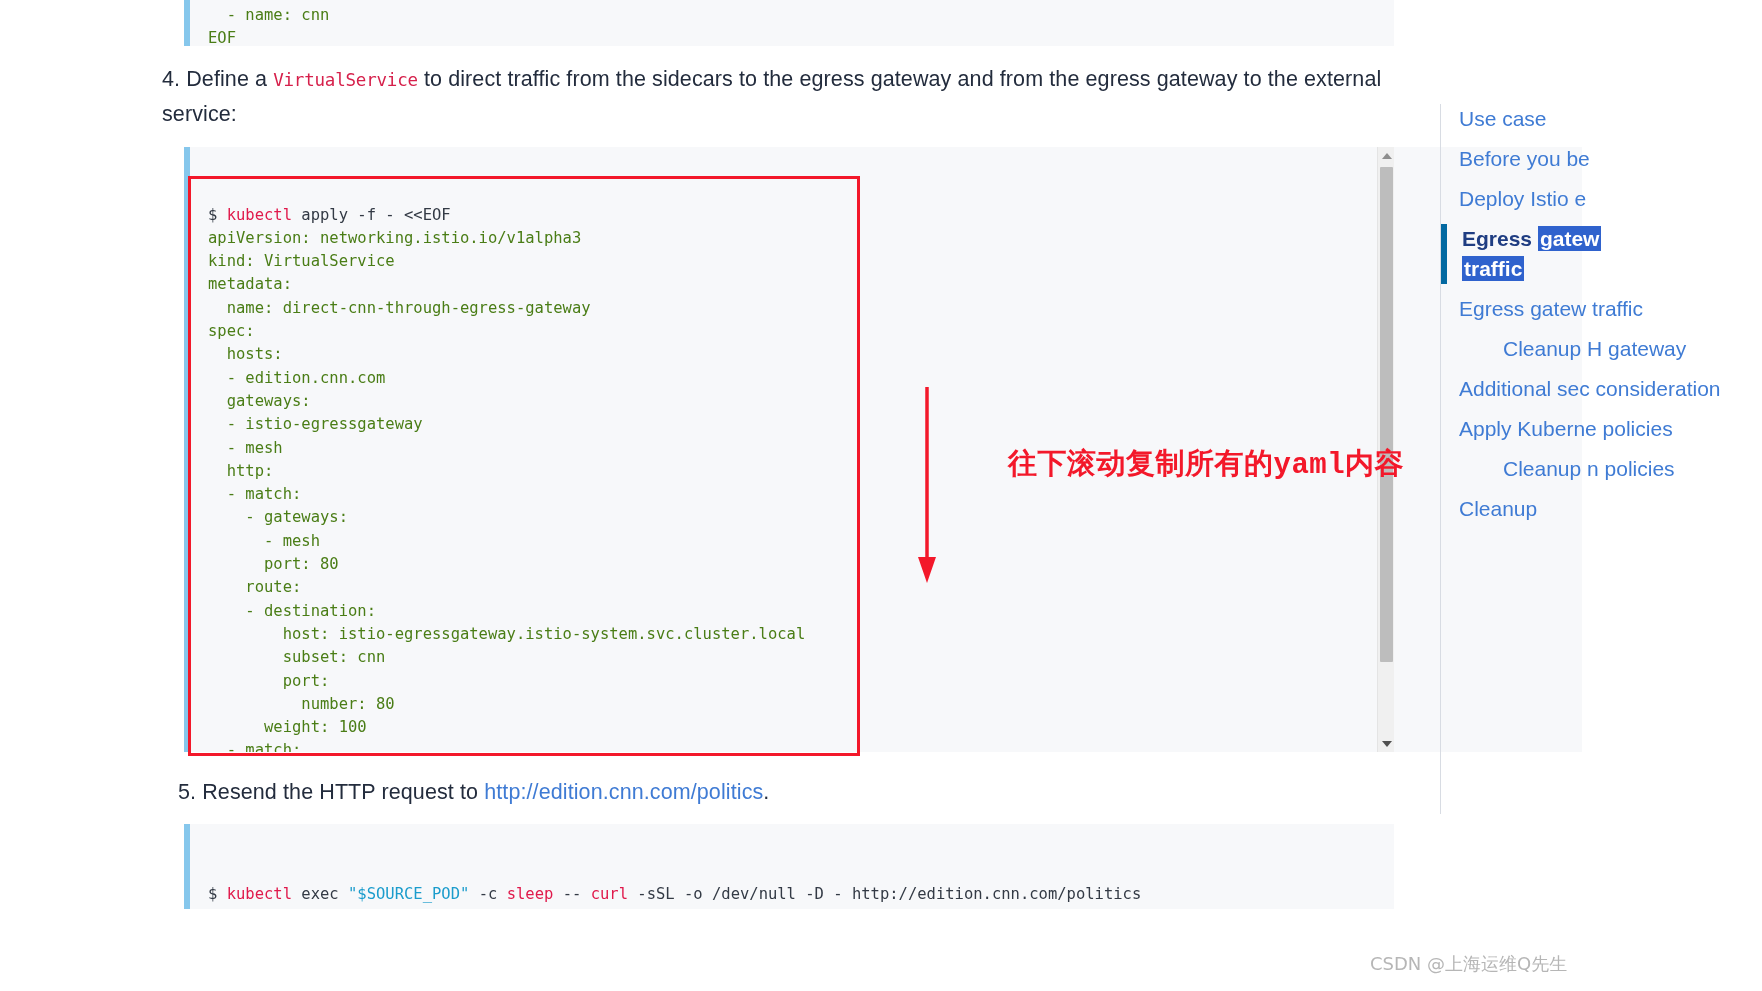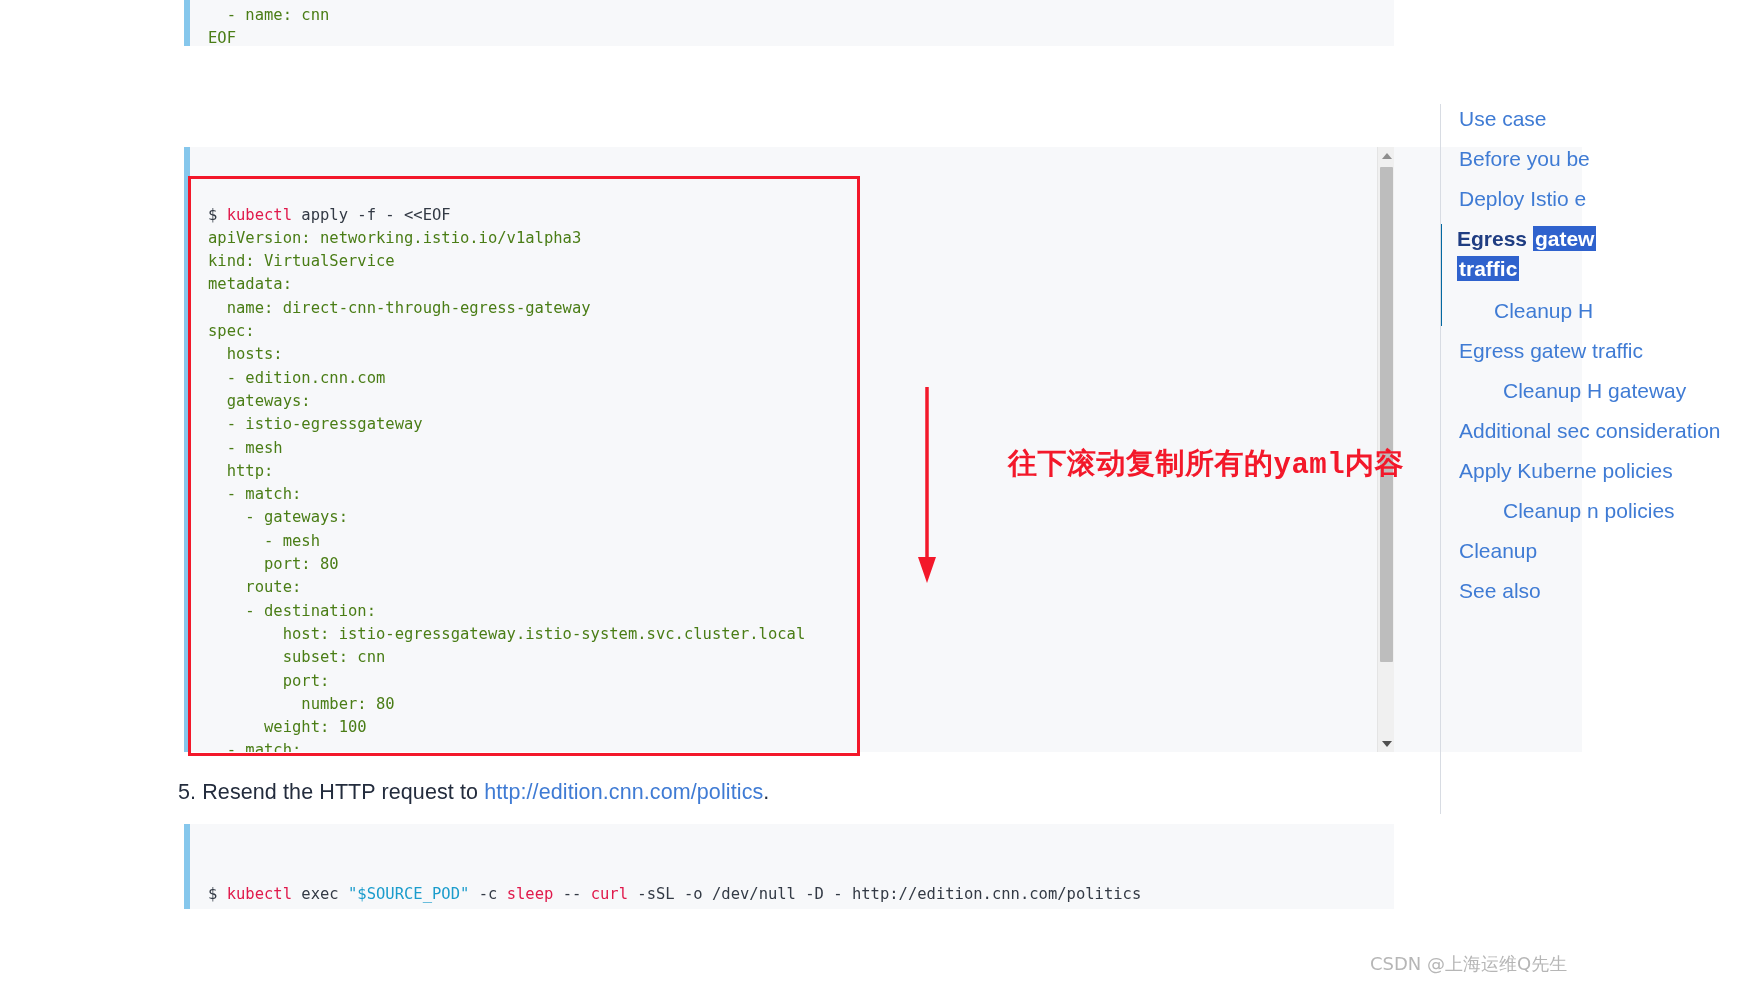--- a/index.html
+++ b/index.html
@@ -162,21 +162,21 @@
     white-space: normal;
     width: 330px;
   }
   .toc-item.wrap {
     white-space: normal;
     width: 330px;
   }
   .toc-item.active {
     font-weight: bold;
     color: #1f3d82;
-    border-left: 2px solid #0369a1;
+    border-left: 7px solid #0369a1;
     margin-left: -11px;
     padding-left: 15px;
     position: relative;
   }
   .toc-item.active .hl {
     background: #2f62cd;
     color: #ffffff;
     padding: 1px 2px;
   }
   .toc-item.active .sub-line {
@@ -210,20 +210,21 @@
 
 <div id="root">
 
   <div class="content">
 
     <div class="codeblock cb-top">
       <div class="inner"><span class="yaml">  - name: cnn</span>
 <span class="yaml">EOF</span></div>
     </div>
 
+    <div class="step step-4"><span class="step-num">4.</span> <span>Define a </span><code class="inline">VirtualService</code><span> to direct traffic from the sidecars to the egress gateway and from the egress gateway to the external service:</span></div>
 
     <div class="codeblock cb-main">
       <div class="inner"><span class="prompt">$ </span><span class="cmd-kw">kubectl</span><span class="cmd-plain"> apply -f - &lt;&lt;EOF</span>
 <span class="yaml">apiVersion: networking.istio.io/v1alpha3
 kind: VirtualService
 metadata:
   name: direct-cnn-through-egress-gateway
 spec:
   hosts:
   - edition.cnn.com
@@ -276,26 +277,24 @@
     <div class="bottom-strip"></div>
   </div>
 
   <nav class="toc">
     <div class="toc-item">Use case</div>
     <div class="toc-item">Before you be</div>
     <div class="toc-item">Deploy Istio e</div>
 
     <div class="toc-item active">
       <span>Egress </span><span class="hl">gatew</span><br><span class="hl">traffic</span>
-      <span class="sub-line">Cleanup H</span>
     </div>
 
     <div class="toc-item wrap">Egress gatew traffic</div>
     <div class="toc-item sub">Cleanup H gateway</div>
     <div class="toc-item wrap">Additional sec consideration</div>
     <div class="toc-item wrap">Apply Kuberne policies</div>
     <div class="toc-item sub">Cleanup n policies</div>
     <div class="toc-item">Cleanup</div>
-    <div class="toc-item">See also</div>
   </nav>
 
   <div class="watermark">CSDN @上海运维Q先生</div>
 </div>
 
 </body></html>

